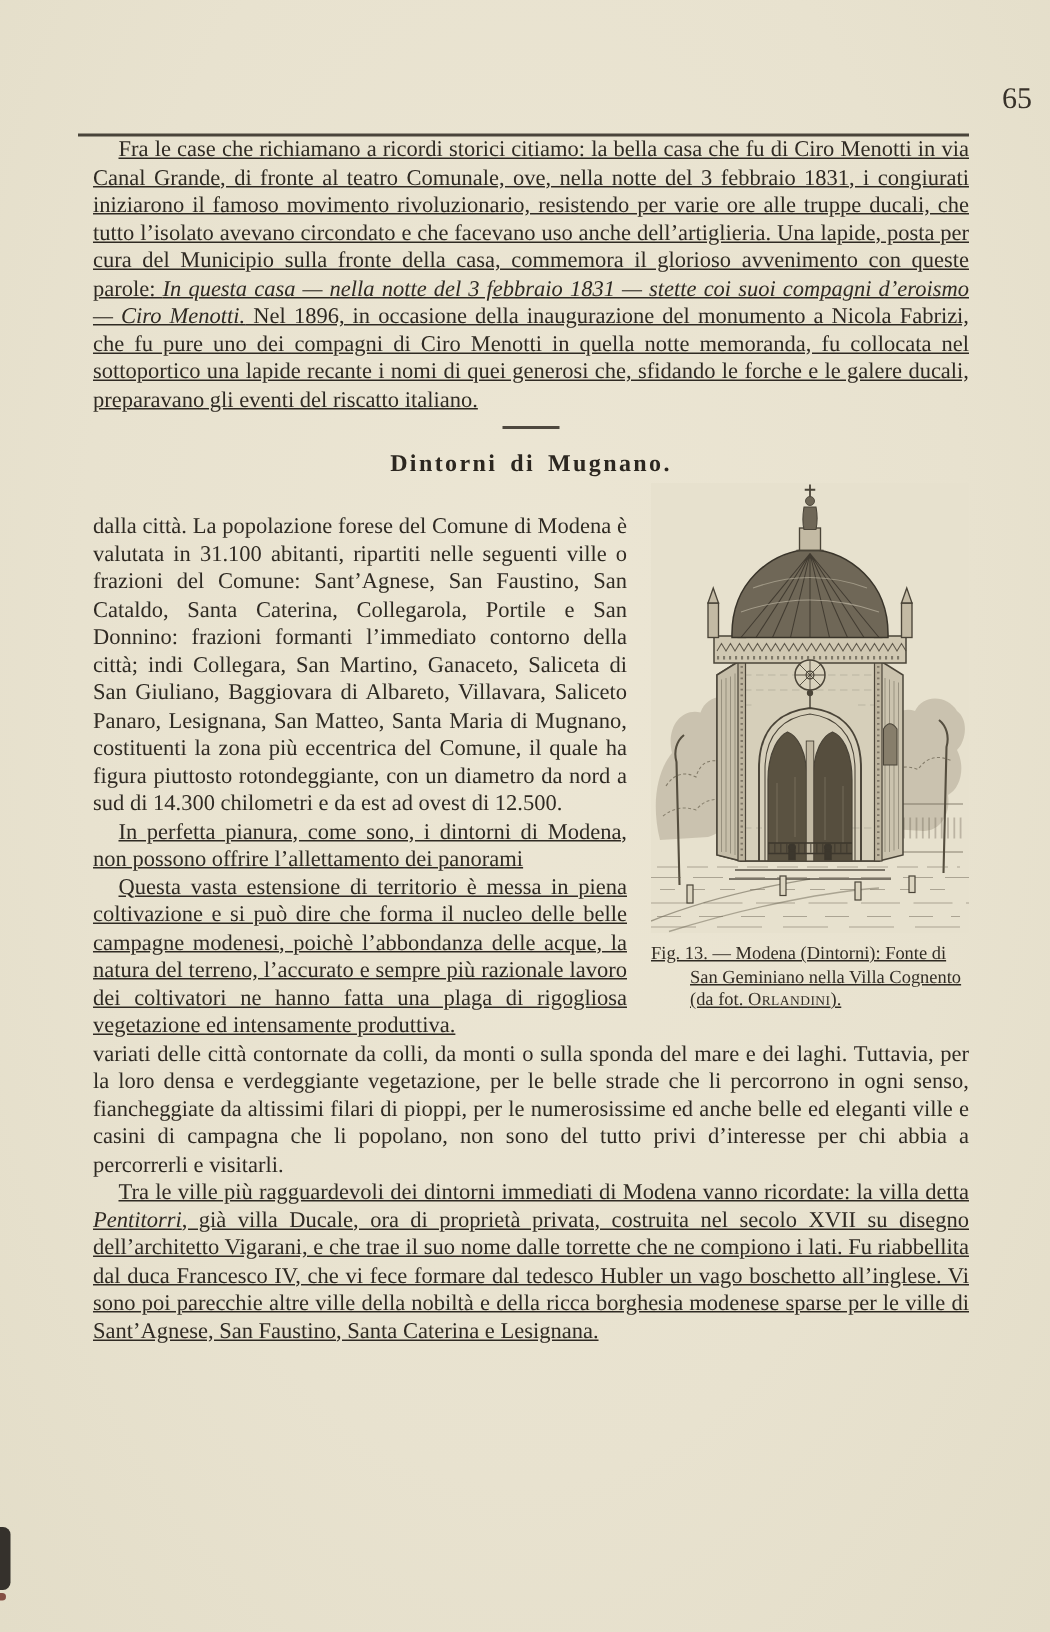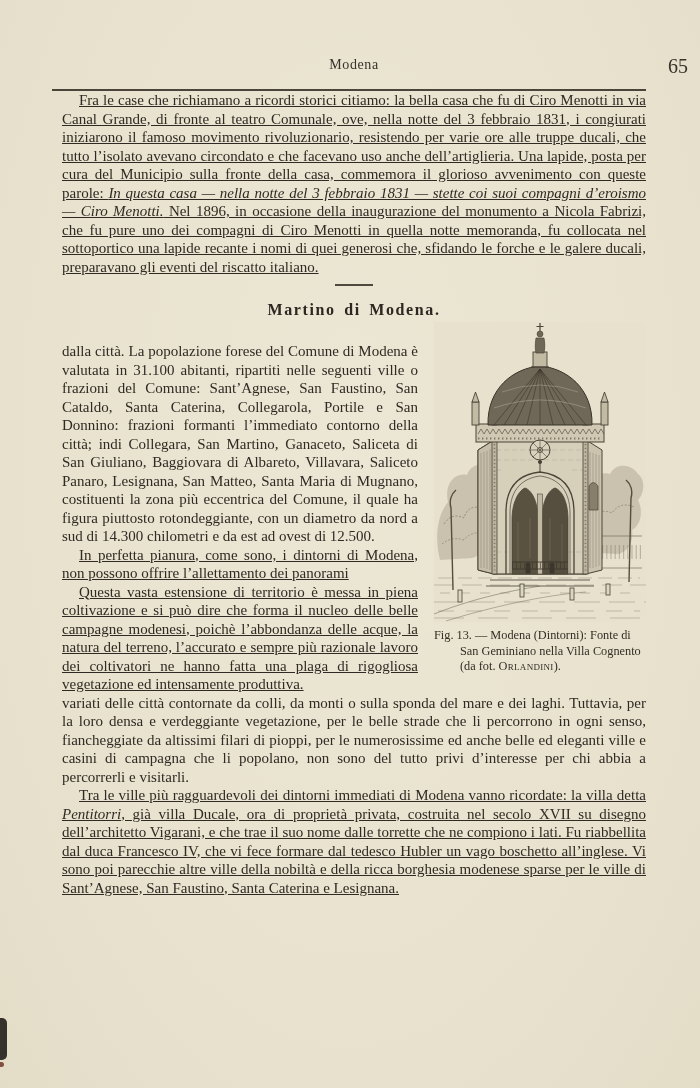--- a/index.html
+++ b/index.html
@@ -38,21 +38,21 @@
     font-size:16px; font-weight:bold;
     letter-spacing:1.6px; word-spacing:3px;
     color:#2c2720;
   }
   .p2full { margin-top:15px; }
 
   
   .wrapzone { margin-top:3px; display:flex; justify-content:space-between; align-items:flex-start; width:584px; }
   .colleft { width:356px;margin-top:20px; }
 
-  figure.figure { margin:0; width:212px; }
+  figure.figure { margin:0; width:212px;text-decoration:underline; }
   .engraving { width:212px; height:300px; }
   .engraving svg { display:block; }
   figcaption.caption {
     margin-top:6px;
     font-size:12.3px; line-height:15.5px;
     text-align:left;
     padding-left:26px; text-indent:-26px;
     color:#332d25;
   }
   .sc { font-variant:small-caps; letter-spacing:.3px; }
@@ -65,30 +65,29 @@
   .scan-smudge { position:absolute; left:0; top:1018px; width:7px; height:42px; background:#171411; border-radius:0 5px 5px 0; opacity:.85; filter:blur(.4px); }
   .scan-dot { position:absolute; left:0; top:1062px; width:4px; height:5px; background:#6b2a22; border-radius:0 3px 3px 0; opacity:.8; }
 </style>
 </head>
 <body>
 
 <div class="page">
   <div class="content">
 
     <header class="pagehead">
-      <span class="running-title">Modena</span>
       <span class="page-number">65</span>
     </header>
     <div class="headrule"></div>
 
     <p class="para indent p1"><span>Fra le case che richiamano a ricordi storici citiamo: la bella casa che fu di Ciro Menotti in via Canal Grande, di fronte al teatro Comunale, ove, nella notte del 3 febbraio 1831, i congiurati iniziarono il famoso movimento rivoluzionario, resistendo per varie ore alle truppe ducali, che tutto l’isolato avevano circondato e che facevano uso anche dell’artiglieria. Una lapide, posta per cura del Municipio sulla fronte della casa, commemora il glorioso avvenimento con queste parole: </span><em>In questa casa — nella notte del 3 febbraio 1831 — stette coi suoi compagni d’eroismo — Ciro Menotti.</em><span> Nel 1896, in occasione della inaugurazione del monumento a Nicola Fabrizi, che fu pure uno dei compagni di Ciro Menotti in quella notte memoranda, fu collocata nel sottoportico una lapide recante i nomi di quei generosi che, sfidando le forche e le galere ducali, preparavano gli eventi del riscatto italiano.</span></p>
 
     <div class="sep"></div>
 
-    <h2 class="section-heading">Martino di Modena.</h2>
+    <h2 class="section-heading">Dintorni di Mugnano.</h2>
 
 
     <div class="wrapzone">
       <div class="colleft">
         <p class="para">dalla città. La popolazione forese del Comune di Modena è valutata in 31.100 abitanti, ripartiti nelle seguenti ville o frazioni del Comune: Sant’Agnese, San Faustino, San Cataldo, Santa Caterina, Collegarola, Portile e San Donnino: frazioni formanti l’immediato contorno della città; indi Collegara, San Martino, Ganaceto, Saliceta di San Giuliano, Baggiovara di Albareto, Villavara, Saliceto Panaro, Lesignana, San Matteo, Santa Maria di Mugnano, costituenti la zona più eccentrica del Comune, il quale ha figura piuttosto rotondeggiante, con un diametro da nord a sud di 14.300 chilometri e da est ad ovest di 12.500.</p>
         <p class="para indent">In perfetta pianura, come sono, i dintorni di Modena, non possono offrire l’allettamento dei panorami</p>
         <p class="para indent">Questa vasta estensione di territorio è messa in piena coltivazione e si può dire che forma il nucleo delle belle campagne modenesi, poichè l’abbondanza delle acque, la natura del terreno, l’accurato e sempre più razionale lavoro dei coltivatori ne hanno fatta una plaga di rigogliosa vegetazione ed intensamente produttiva.</p>
       </div>
 
       <figure class="figure">

